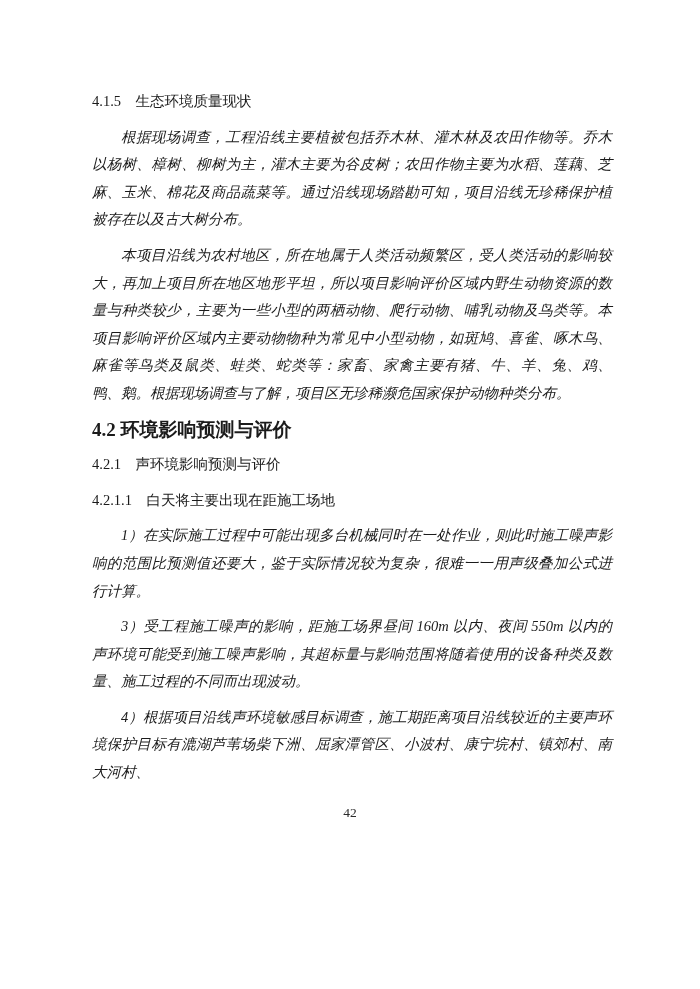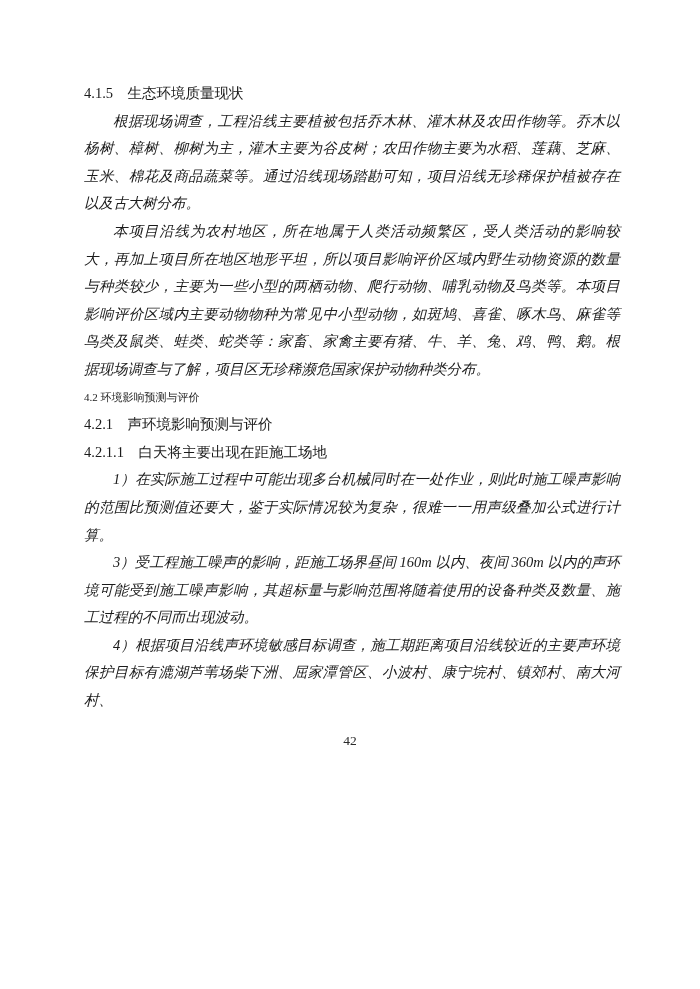--- a/index.html
+++ b/index.html
@@ -14,33 +14,33 @@
     font-family: "Liberation Serif", "DejaVu Serif", serif;
     color: #1b1b1b;
     -webkit-font-smoothing: antialiased;
   }
   .page {
     box-sizing: border-box;
     width: 700px;
     padding: 80px 80px 0 84px;
   }
   .block {
-    margin: 0;
+    margin: 8px;
     font-size: 14.5px;
     line-height: 27.6px;
     text-align: justify;
     text-justify: inter-ideograph;
   }
   .para {
     text-indent: 2em;
     font-style: italic;
   }
   .h-bold {
-    font-weight: normal;
-    font-size: 11px;
+    font-weight: bold;
+    font-size: 19px;
   }
   .h-plain {
     font-weight: normal;
   }
   .page-footer {
     width: 700px;
     text-align: center;
     margin-top: 17px;
     font-size: 13.5px;
     line-height: 18px;
@@ -51,17 +51,17 @@
 <body>
 
 <div class="page">
   <p class="block h-plain">4.1.5　生态环境质量现状</p>
   <p class="block para">根据现场调查，工程沿线主要植被包括乔木林、灌木林及农田作物等。乔木以杨树、樟树、柳树为主，灌木主要为谷皮树；农田作物主要为水稻、莲藕、芝麻、玉米、棉花及商品蔬菜等。通过沿线现场踏勘可知，项目沿线无珍稀保护植被存在以及古大树分布。</p>
   <p class="block para">本项目沿线为农村地区，所在地属于人类活动频繁区，受人类活动的影响较大，再加上项目所在地区地形平坦，所以项目影响评价区域内野生动物资源的数量与种类较少，主要为一些小型的两栖动物、爬行动物、哺乳动物及鸟类等。本项目影响评价区域内主要动物物种为常见中小型动物，如斑鸠、喜雀、啄木鸟、麻雀等鸟类及鼠类、蛙类、蛇类等：家畜、家禽主要有猪、牛、羊、兔、鸡、鸭、鹅。根据现场调查与了解，项目区无珍稀濒危国家保护动物种类分布。</p>
   <p class="block h-bold">4.2 环境影响预测与评价</p>
   <p class="block h-plain">4.2.1　声环境影响预测与评价</p>
   <p class="block h-plain">4.2.1.1　白天将主要出现在距施工场地</p>
   <p class="block para">1）在实际施工过程中可能出现多台机械同时在一处作业，则此时施工噪声影响的范围比预测值还要大，鉴于实际情况较为复杂，很难一一用声级叠加公式进行计算。</p>
-  <p class="block para">3）受工程施工噪声的影响，距施工场界昼间 160m 以内、夜间 360m 以内的声环境可能受到施工噪声影响，其超标量与影响范围将随着使用的设备种类及数量、施工过程的不同而出现波动。</p>
+  <p class="block para">3）受工程施工噪声的影响，距施工场界昼间 160m 以内、夜间 550m 以内的声环境可能受到施工噪声影响，其超标量与影响范围将随着使用的设备种类及数量、施工过程的不同而出现波动。</p>
   <p class="block para">4）根据项目沿线声环境敏感目标调查，施工期距离项目沿线较近的主要声环境保护目标有漉湖芦苇场柴下洲、屈家潭管区、小波村、康宁垸村、镇郊村、南大河村、</p>
 </div>
 
 <div class="page-footer">42</div>
 
 </body></html>

